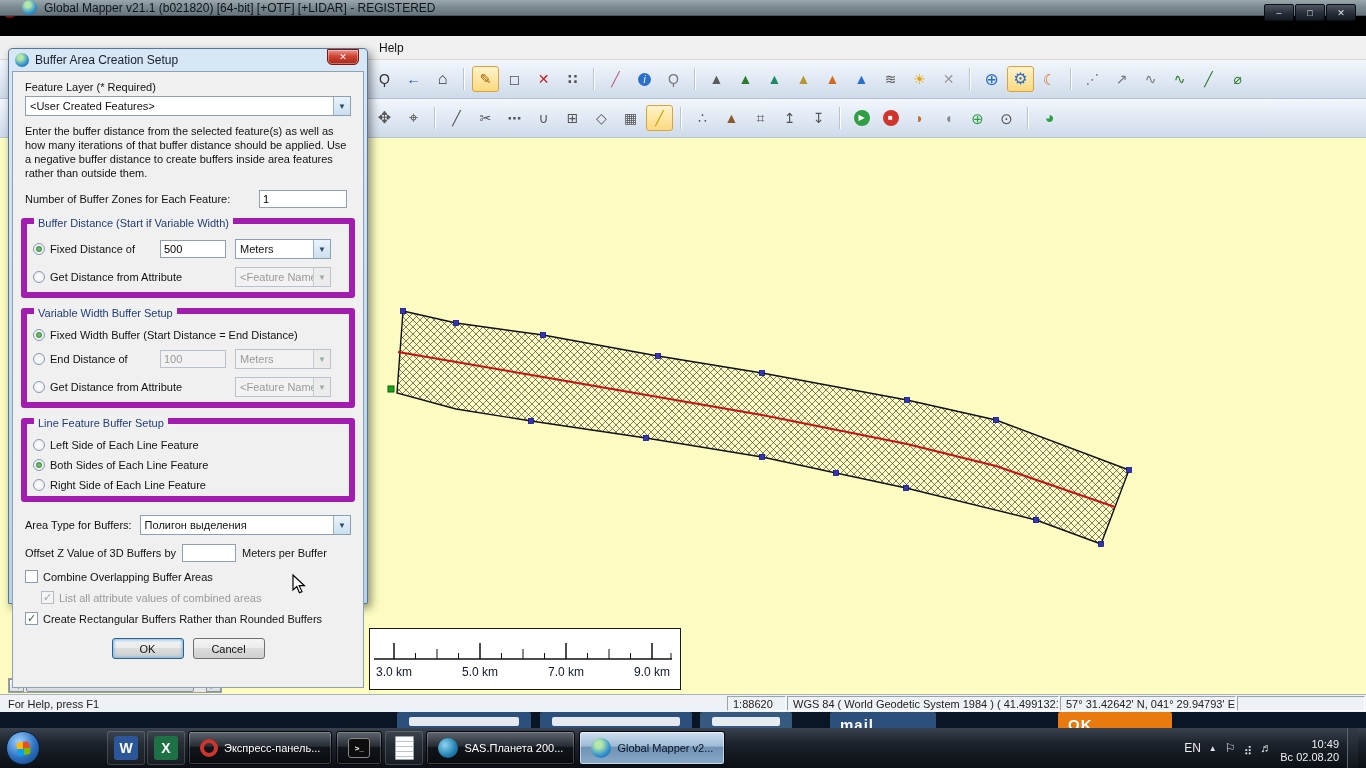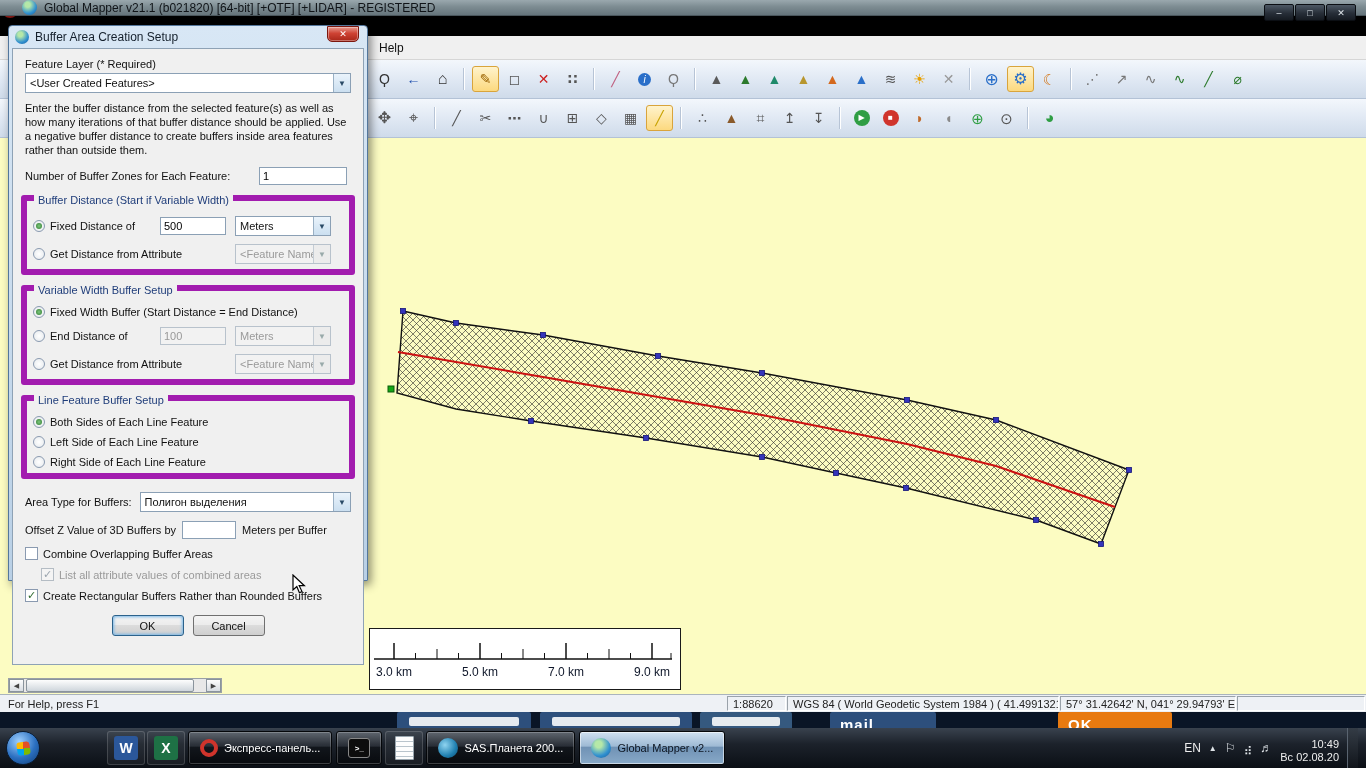--- a/index.html
+++ b/index.html
@@ -74,21 +74,21 @@
     background:linear-gradient(rgba(255,255,255,.22),rgba(255,255,255,.06) 45%,rgba(0,0,0,.3) 46%,rgba(0,0,0,.42));
     box-shadow:inset 0 0 0 1px rgba(255,255,255,.22); white-space:nowrap; }
   .tb-app.active { background:linear-gradient(#cfe0f0,#9db9d4 45%,#6f91b4 46%,#88a9c8); color:#0c1420;
     box-shadow:inset 0 0 0 1px rgba(255,255,255,.55); }
   #tray { margin-left:auto; display:flex; align-items:center; gap:8px; color:#eee; padding-right:8px; height:100%; }
   .tray-ico { font-size:12px; color:#dfe4e8; }
   #clock { text-align:right; line-height:13px; font-size:11px; padding-top:6px; }
   #show-desktop { width:11px; height:40px; border-left:1px solid #5a6470; background:linear-gradient(#343c46,#11151b); }
 
   
-  #dialog { position:absolute; left:8px; top:25px; width:360px; height:556px; z-index:20;
+  #dialog { position:absolute; left:8px; top:48px; width:360px; height:556px; z-index:20;
     background:linear-gradient(#d8e7f5,#b9d0e6); border:1px solid #54779c; border-radius:4px 4px 0 0;
     box-shadow:3px 4px 10px rgba(0,0,0,.45); }
   #dlg-title { height:22px; display:flex; align-items:center; padding:0 6px; font-size:12px; color:#15202c; }
   #dlg-title .gm-globe { width:14px; height:14px; }
   #dlg-title-text { margin-left:6px; flex:1; }
   #dlg-close { position:absolute; right:8px; top:0; width:32px; height:16px; border-radius:0 0 5px 5px;
     background:linear-gradient(#e89a8e,#cf4334 45%,#a82619); border:1px solid #7c170e; color:#fff;
     font-size:9px; display:flex; align-items:center; justify-content:center; box-shadow:inset 0 0 0 1px rgba(255,255,255,.35); }
   #dlg-body { margin:0 3px 3px; background:#f0f0f0; border:1px solid #8ea2b5; height:617px; overflow:hidden; color:#111; }
   .dlbl { margin:9px 0 3px 12px; }
@@ -548,26 +548,26 @@
           <div class="combo w96 pushed disabled">
             <span class="cv">&lt;Feature Name&gt;</span>
             <span class="ca">▼</span>
           </div>
         </div>
       </div>
 
       <div class="grp">
         <span class="grp-title">Line Feature Buffer Setup</span>
         <div class="grow">
+          <span class="radio"></span>
+          <span class="rl">Left Side of Each Line Feature</span>
+        </div>
+        <div class="grow">
           <span class="radio on"></span>
           <span class="rl">Both Sides of Each Line Feature</span>
-        </div>
-        <div class="grow">
-          <span class="radio"></span>
-          <span class="rl">Left Side of Each Line Feature</span>
         </div>
         <div class="grow">
           <span class="radio"></span>
           <span class="rl">Right Side of Each Line Feature</span>
         </div>
       </div>
 
       <div class="frow" id="area-row">
         <span>Area Type for Buffers:</span>
         <div class="combo" id="area-combo">

